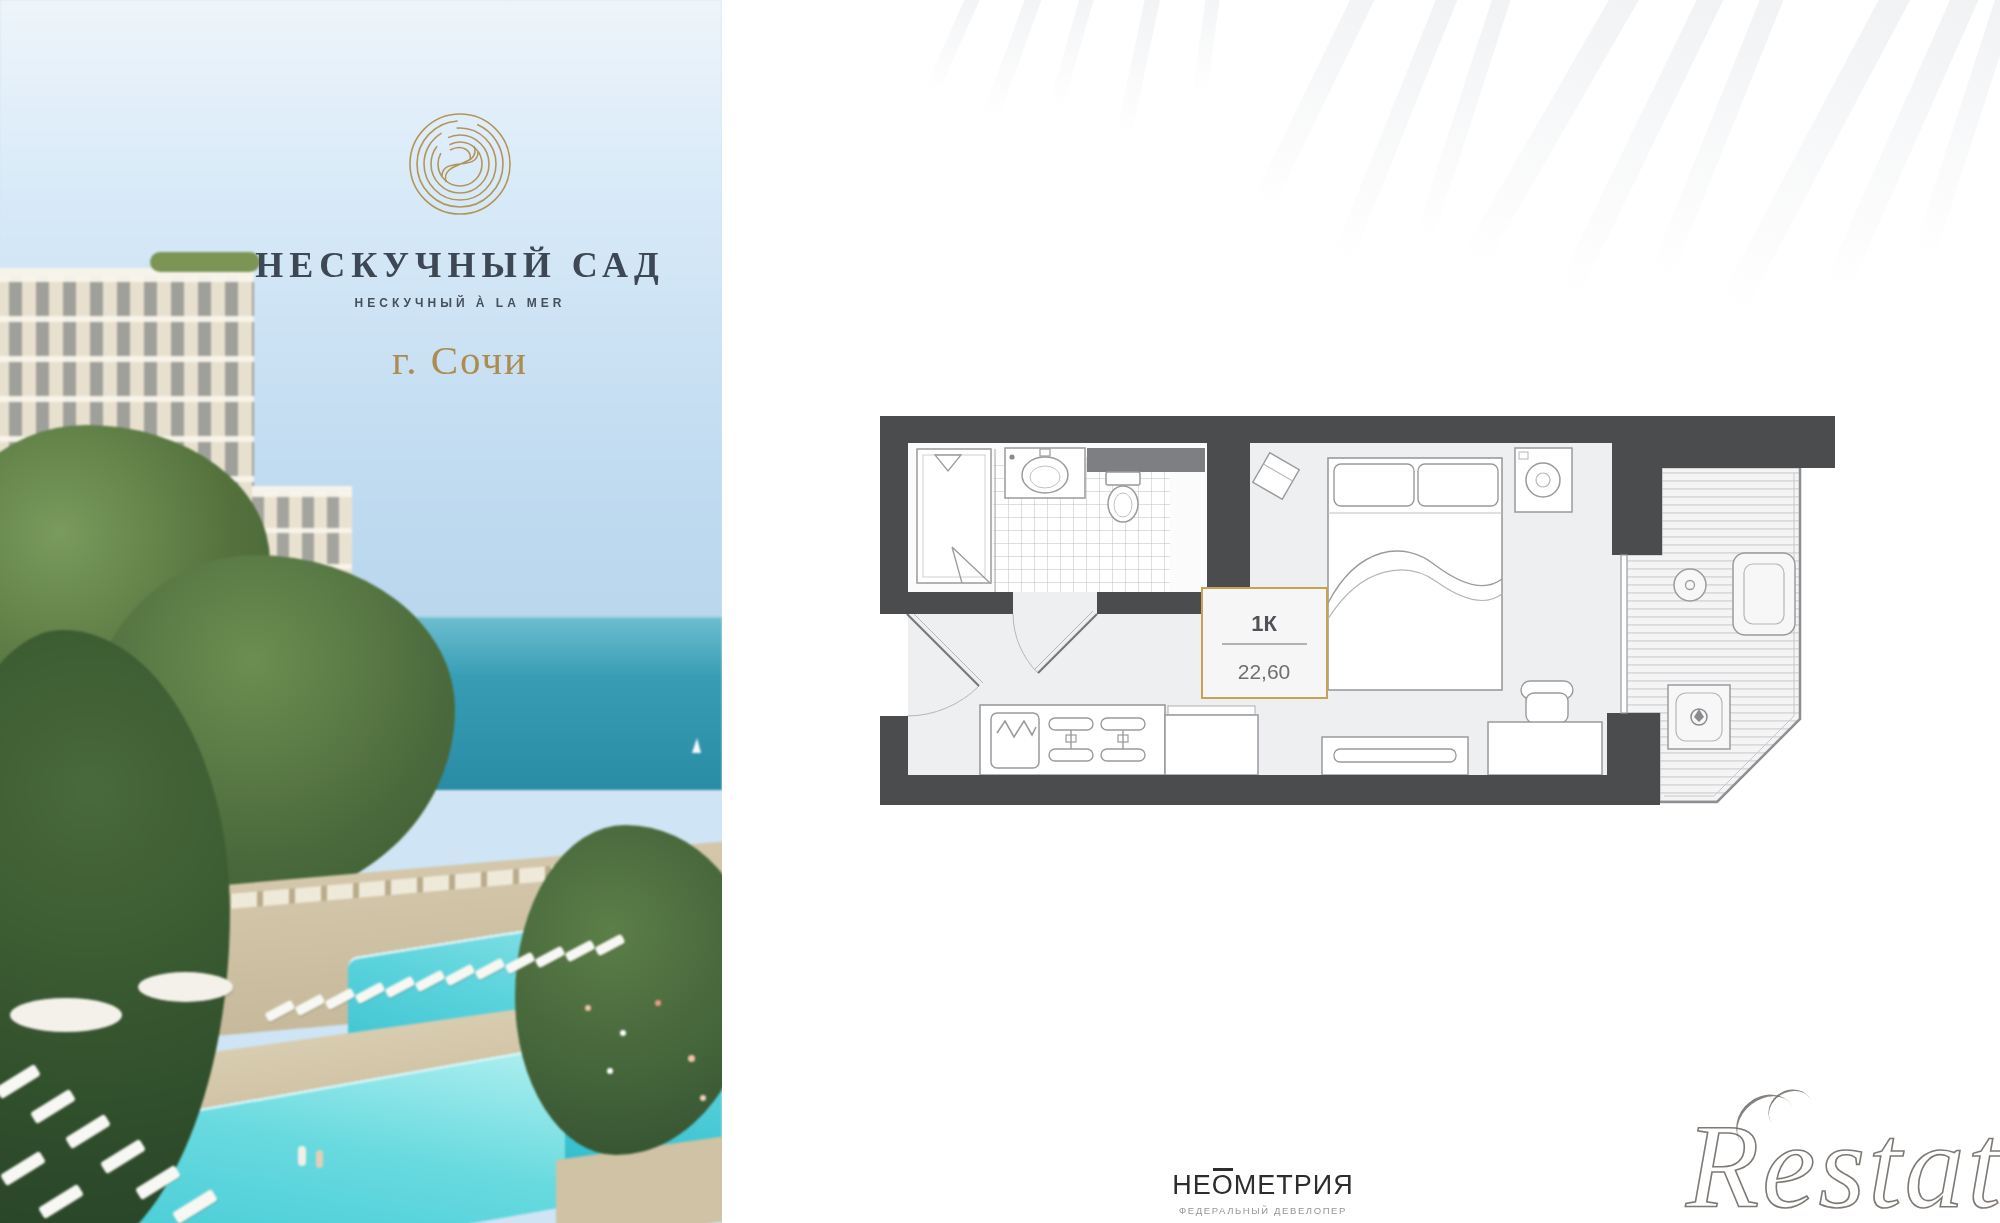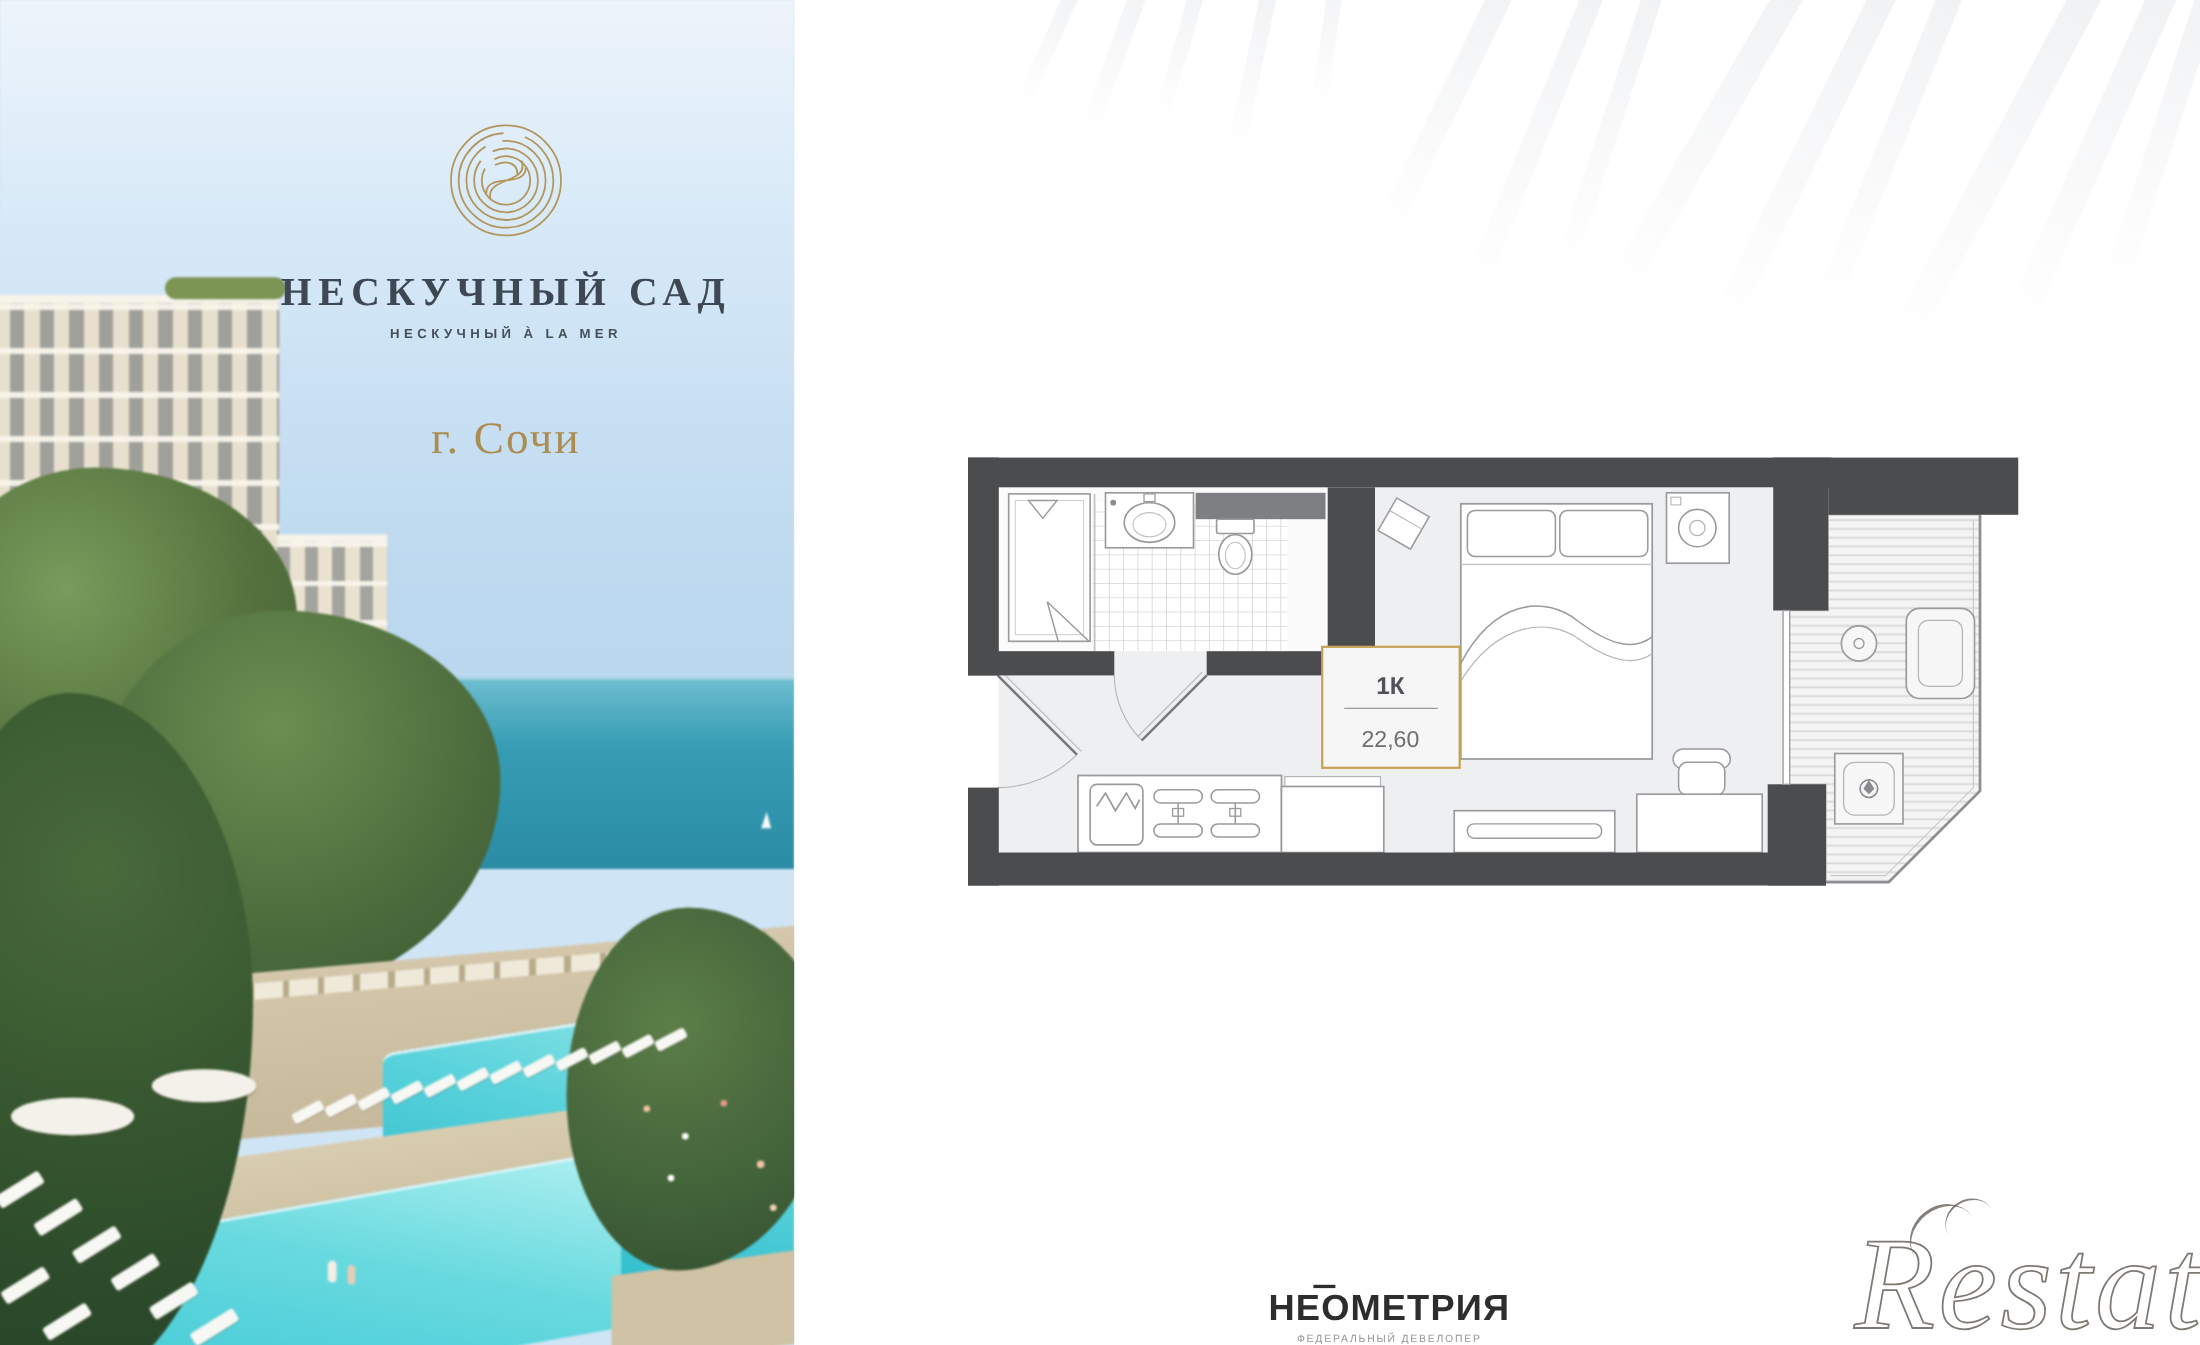--- a/index.html
+++ b/index.html
@@ -54,30 +54,30 @@
   .umbrella{position:absolute;background:#f3f1ea;border-radius:50%;box-shadow:0 2px 2px rgba(80,80,60,.3);}
   .dot{position:absolute;border-radius:50%;}
   .figure{position:absolute;border-radius:4px;}
 
   
   .logo-block{position:absolute;left:200px;top:0;width:520px;text-align:center;}
   .logo-mark{margin:110px auto 0;display:block;}
   .brand-name{margin-top:26px;font-family:"Liberation Serif",serif;font-weight:600;
       font-size:36px;letter-spacing:6px;color:#3d4854;white-space:nowrap;}
   .brand-subtitle{margin-top:10px;font-size:12px;letter-spacing:4px;color:#46505b;font-weight:600;}
-  .city{margin-top:64px;font-family:"Liberation Serif",serif;font-size:41px;letter-spacing:2px;color:#ac8c50;}
+  .city{margin-top:26px;font-family:"Liberation Serif",serif;font-size:41px;letter-spacing:2px;color:#ac8c50;}
 
   
   .palm{position:absolute;border-radius:12px;
         background:linear-gradient(180deg,rgba(203,208,215,.30),rgba(203,208,215,0) 85%);}
 
   .plan-svg{position:absolute;left:878px;top:413px;}
 
   .developer{position:absolute;left:1138px;top:1170px;width:250px;text-align:center;color:#2d2d2f;}
-  .dev-name{position:relative;display:inline-block;font-size:33px;font-weight:bold;letter-spacing:1px;}
+  .dev-name{position:relative;display:inline-block;font-size:27px;font-weight:normal;letter-spacing:1px;}
   .dev-bar{position:absolute;left:41px;top:-2px;width:20px;height:3px;background:#2d2d2f;}
   .dev-tagline{margin-top:4px;font-size:9.5px;font-weight:400;letter-spacing:1.6px;color:#96969a;}
 
   .watermark{position:absolute;left:1686px;top:1098px;font-family:"Liberation Serif",serif;
      font-style:italic;font-size:120px;letter-spacing:3px;color:rgba(255,255,255,.04);
      -webkit-text-stroke:1.6px rgba(104,97,91,.85);white-space:nowrap;}
   .swash{position:absolute;border-radius:50%;border:0 solid transparent;}
   .s1{left:1735px;top:1096px;width:64px;height:54px;border-top:3px solid rgba(104,97,91,.8);transform:rotate(-38deg);}
   .s2{left:1768px;top:1090px;width:46px;height:40px;border-top:2.5px solid rgba(104,97,91,.8);transform:rotate(-30deg);}
 </style>

